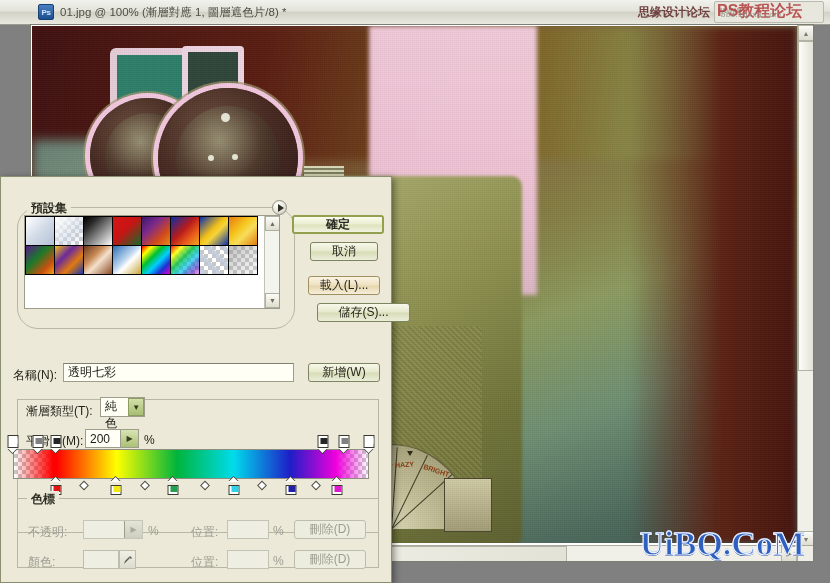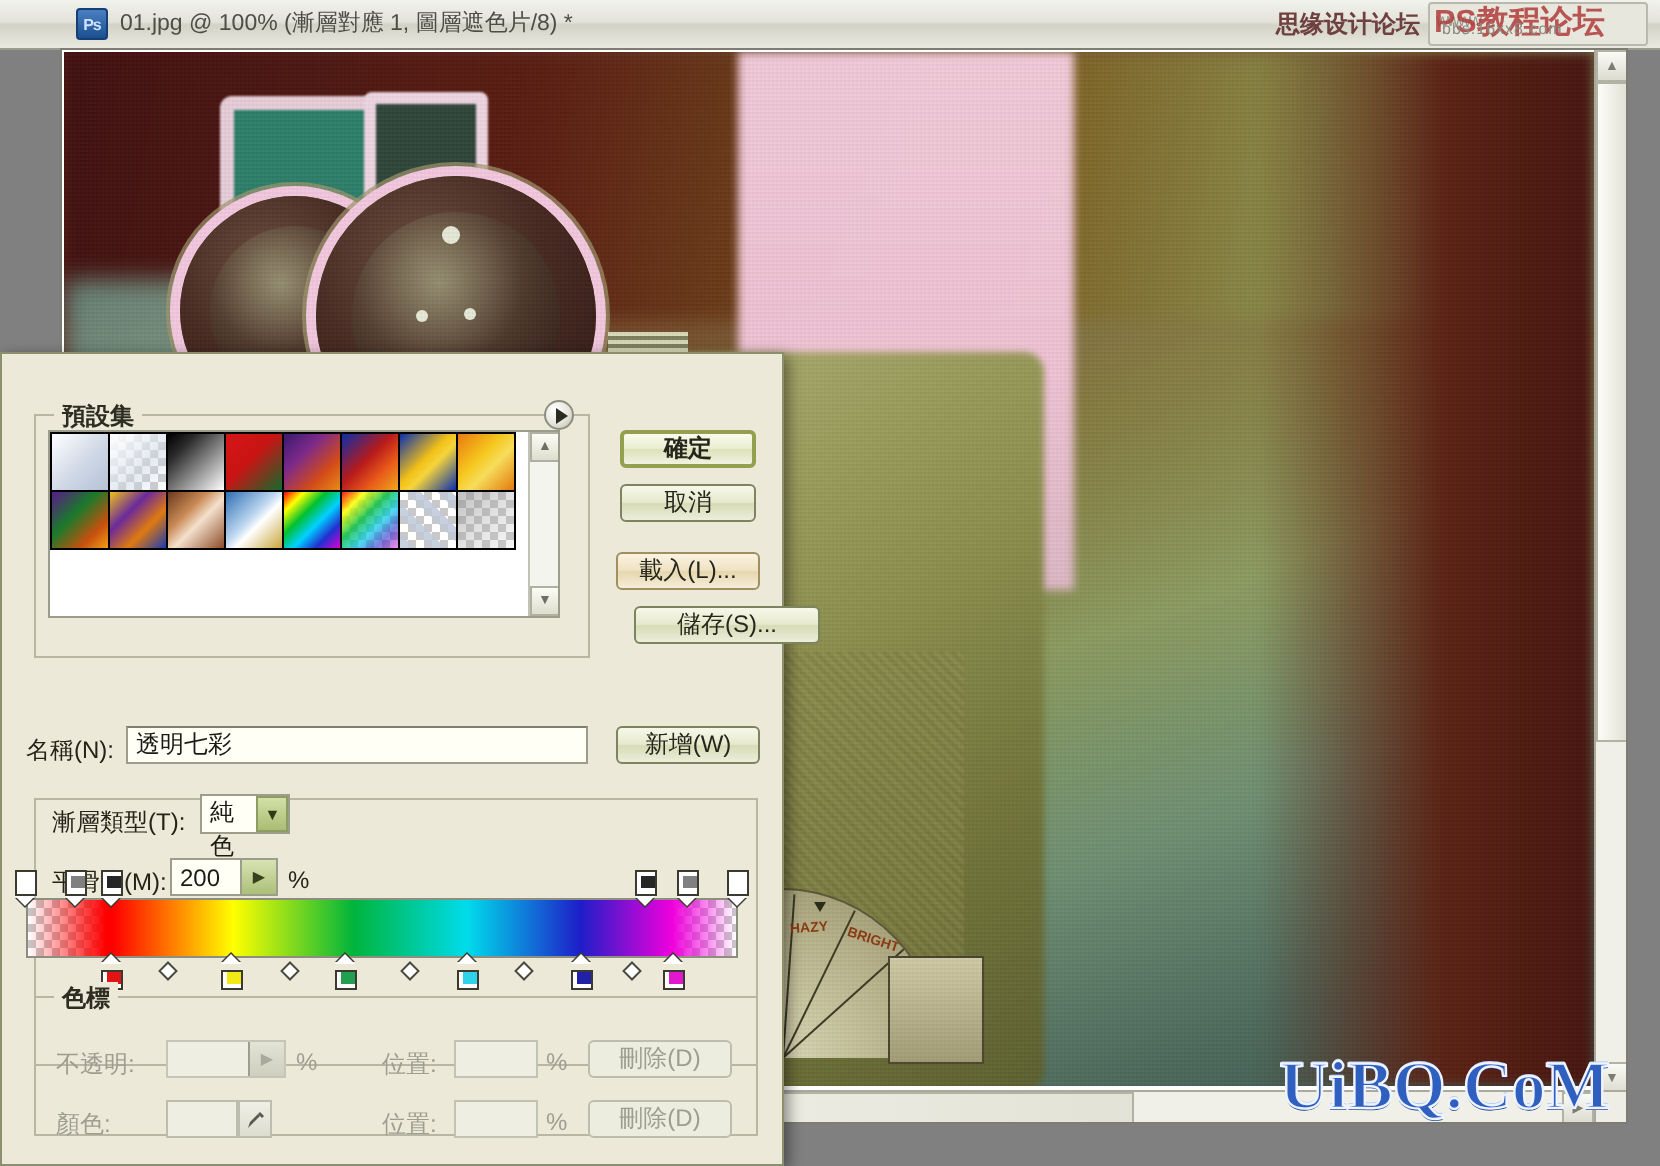--- a/index.html
+++ b/index.html
@@ -14,21 +14,21 @@
   #root{position:absolute;left:0;top:0;width:830px;height:583px;overflow:hidden;}
 
   
   .ps-window{position:absolute;left:0;top:0;width:830px;height:583px;background:#808080;}
   .ps-titlebar{
     position:absolute;left:0;top:0;width:830px;height:24px;
     background:linear-gradient(to bottom,#f2f2ee 0%,#e3e3da 45%,#d2d2c6 52%,#e9e9e0 100%);
     border-bottom:1px solid #9c9c8e;
     display:flex;align-items:center;
   }
-  .ps-title-left{display:flex;padding-left:38px;gap:6px;flex:0 0 auto;}
+  .ps-title-left{display:flex;align-items:center;padding-left:38px;gap:6px;flex:0 0 auto;}
   .ps-appicon{
     width:14px;height:14px;border-radius:2px;
     background:linear-gradient(to bottom,#4a7fc1,#1b4f90);
     color:#cfe2ff;font-size:8px;font-weight:bold;
     display:flex;align-items:center;justify-content:center;
     font-family:"Liberation Sans",sans-serif;letter-spacing:-0.5px;
     border:1px solid #153f75;
   }
   .ps-title-text{color:#4e4e46;font-size:11.5px;white-space:nowrap;}
   .ps-title-right{margin-left:auto;display:flex;align-items:center;padding-right:6px;gap:4px;}
@@ -451,21 +451,21 @@
 
       <div class="uibq">UiBQ.CoM</div>
     </div>
   </div>
 
   <div class="dlg">
 
 
     <div class="dlg-body">
 
-      <div class="group" style="left:16px;top:30px;width:278px;height:122px;">
+      <div class="group" style="left:16px;top:30px;width:278px;height:122px;border-radius:21px;">
         <div class="group-label">預設集</div>
         <div class="round-btn">
             <div class="tri"></div>
           </div>
 
         <div class="preset-box">
           <div class="sw-grid" id="sw-grid">
               <div class="sw">
                 <div style="width: 100%; height: 100%; background: linear-gradient(to right bottom, rgb(255, 255, 255) 0%, rgb(207, 216, 230) 55%, rgb(180, 194, 214) 100%);"></div>
               </div>
@@ -515,21 +515,21 @@
                 <div style="width: 100%; height: 100%; background: linear-gradient(to right bottom, rgba(140, 140, 140, 0.55) 0%, rgba(170, 170, 170, 0.35) 50%, rgba(200, 200, 200, 0.15) 100%);"></div>
               </div>
             </div>
           <div class="preset-scroll">
             <div class="ps-arrow">▲</div>
             <div class="ps-arrow" style="position:absolute;bottom:0;left:0;">▼</div>
           </div>
         </div>
       </div>
 
-      <div class="btn default" style="left:309px;top:38px;width:68px;">確定</div>
+      <div class="btn default" style="left:291px;top:38px;width:92px;">確定</div>
       <div class="btn" style="left:309px;top:65px;width:68px;">取消</div>
       <div class="btn warm" style="left:307px;top:99px;width:72px;">載入(L)...</div>
       <div class="btn" style="left:316px;top:126px;width:93px;">儲存(S)...</div>
 
       <div class="lbl" style="left:12px;top:190px;">名稱(N):</div>
       <div class="tf" style="left:62px;top:186px;width:231px;">透明七彩</div>
       <div class="btn" style="left:307px;top:186px;width:72px;">新增(W)</div>
 
       <div class="group" style="left:16px;top:222px;width:362px;height:134px;"></div>
 

